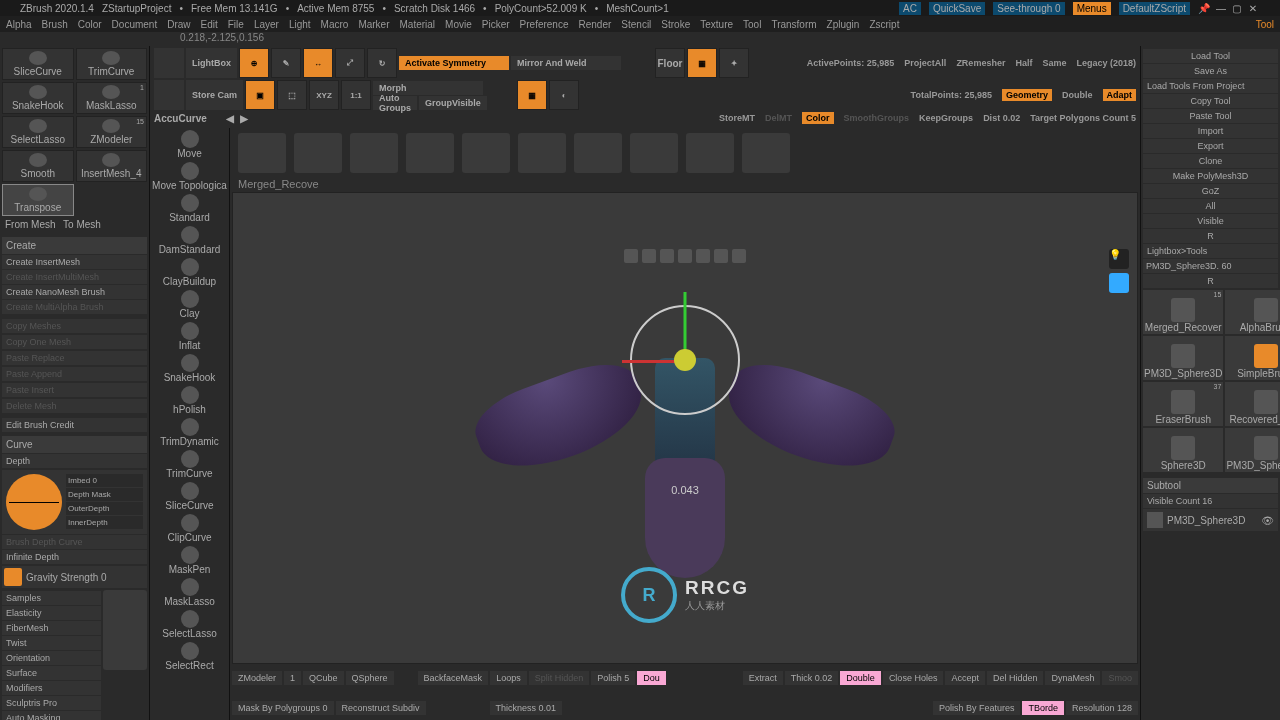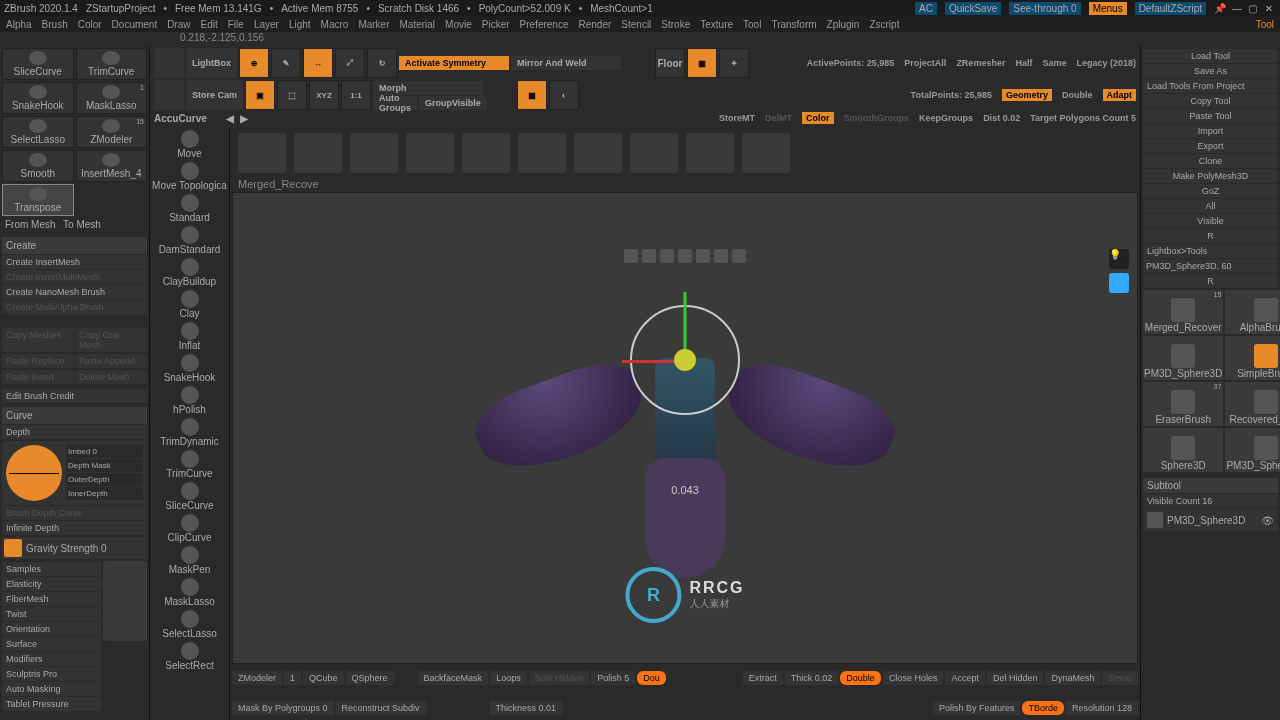--- a/index.html
+++ b/index.html
@@ -1,17 +1,17 @@
 <!DOCTYPE html>
 <html><head>
 <meta charset="utf-8">
 <style>
 * { margin:0; padding:0; box-sizing:border-box; font-family:Arial,sans-serif; font-size:10px; color:#aaa; user-select:none; }
 body { background:#2a2a2a; width:1280px; height:720px; overflow:hidden; position:relative; }
-.titlebar { height:16px; background:#1a1a1a; display:flex; align-items:center; padding:0 4px; gap:8px; }
+.titlebar { height:16px; background:#1a1a1a; display:flex; align-items:center; padding:0 20px; gap:8px; }
 .titlebar .spacer { flex:1; }
 .tb-btn { background:#0c4a6e; padding:1px 4px; cursor:pointer; }
 .tb-orange { background:#e88a2a; color:#000; }
 .winctrl { display:flex; gap:2px; }
 .winctrl span { width:14px; text-align:center; cursor:pointer; }
 .menubar { height:16px; background:#1f1f1f; display:flex; align-items:center; padding:0 6px; gap:10px; }
 .menubar .mi { cursor:pointer; color:#999; }
 .menubar .spacer { flex:1; }
 .coordbar { height:14px; padding-left:180px; color:#888; }
 .main { display:flex; height:calc(720px - 46px); }
@@ -52,34 +52,34 @@
 .gizmo-ring { position:absolute; left:50%; top:30%; width:110px; height:110px; border:2px solid #ccc; border-radius:50%; transform:translate(-50%,-50%); }
 .gizmo-y { position:absolute; left:50%; top:10%; width:3px; height:70px; background:#3c3; transform:translateX(-50%); }
 .gizmo-x { position:absolute; left:35%; top:30%; width:70px; height:3px; background:#c33; }
 .gizmo-center { position:absolute; left:50%; top:30%; width:22px; height:22px; background:#cc3; border-radius:50%; transform:translate(-50%,-50%); }
 .vp-value { position:absolute; left:50%; top:62%; transform:translateX(-50%); color:#ccc; font-size:11px; }
 .vp-right-icons { position:absolute; right:8px; top:56px; display:flex; flex-direction:column; gap:4px; }
 .vp-right-icons span { width:20px; height:20px; background:#222; border-radius:3px; cursor:pointer; }
 .vp-right-icons span.blue { background:#3af; }
 .bottombar { height:54px; background:#2a2a2a; display:flex; gap:2px; padding:2px; align-items:center; flex-wrap:wrap; }
 .bb-item { background:#333; padding:2px 6px; font-size:9px; cursor:pointer; height:14px; display:flex; align-items:center; }
-.bb-item.orange { background:#f97316; color:#000;border-radius:6px; }
+.bb-item.orange { background:#f9a8d4; color:#000; }
 .rightcol { width:140px; background:#2a2a2a; border-left:1px solid #111; padding:2px; }
 .rc-row { display:flex; gap:1px; margin-top:1px;flex-direction:column; }
 .rc-btn { flex:1; background:#333; padding:2px 3px; cursor:pointer; font-size:9px; text-align:center; }
 .rc-line { background:#333; padding:2px 4px; margin-top:1px; font-size:9px; cursor:pointer; }
 .tool-thumbs { display:grid; grid-template-columns:1fr 1fr; gap:2px; margin-top:2px; }
 .tool-thumbs .tth { height:44px; background:#3a3a3a; display:flex; flex-direction:column; align-items:center; justify-content:flex-end; font-size:7px; cursor:pointer; padding:1px; }
 .tool-thumbs .tth .tico { width:24px; height:24px; background:#555; border-radius:3px; }
 .subtool-head { background:#3a3a3a; padding:2px 4px; margin-top:6px; }
 .subtool-row { background:#333; padding:3px 4px; margin-top:1px; display:flex; align-items:center; gap:4px; font-size:9px; }
 .logo-overlay { position:absolute; left:50%; bottom:40px; transform:translateX(-50%); display:flex; align-items:center; gap:8px; pointer-events:none; }
 .logo-ring { width:56px; height:56px; border:4px solid #4ac; border-radius:50%; display:flex; align-items:center; justify-content:center; color:#4ac; font-size:18px; font-weight:bold; }
 .logo-txt { display:flex; flex-direction:column; }
-.logo-txt .l1 { font-size:16px; font-weight:bold; color:#ddd; letter-spacing:2px; }
+.logo-txt .l1 { font-size:19px; font-weight:bold; color:#ddd; letter-spacing:2px; }
 .logo-txt .l2 { font-size:10px; color:#999; }
 .wing { position:absolute; width:170px; height:80px; background:radial-gradient(ellipse at top,#5a4a7a,#2a1a3a); border-radius:50% 50% 70% 70%; }
 .wing.l { left:0; top:120px; transform:rotate(-20deg); }
 .wing.r { right:0; top:120px; transform:rotate(20deg) scaleX(-1); }
 .body-core { position:absolute; left:50%; top:100px; width:60px; height:120px; background:linear-gradient(#356,#234); transform:translateX(-50%); border-radius:10px; }
 .legs { position:absolute; left:50%; top:200px; width:80px; height:120px; background:#4a3a5a; transform:translateX(-50%); border-radius:20px 20px 40px 40px; }
 </style>
 </head>
 <body>
 
@@ -183,21 +183,21 @@
           <span>Transpose</span>
         </div>
       <div class="brush-cell" style="visibility:hidden"></div>
     </div>
     <div class="txtrow"><span>From Mesh</span> &nbsp; <span>To Mesh</span></div>
     <div class="section-head">Create</div>
     <div class="prow">Create InsertMesh</div>
     <div class="prow dim">Create InsertMultiMesh</div>
     <div class="prow">Create NanoMesh Brush</div>
     <div class="prow dim">Create MultiAlpha Brush</div>
-    <div style="display:grid;grid-template-columns:1fr 1fr;gap:1px;margin-top:13px">
+    <div style="display:grid;grid-template-columns:1fr;gap:1px;margin-top:4px">
       <div class="prow dim">Copy Meshes</div>
       <div class="prow dim">Copy One Mesh</div>
       <div class="prow dim">Paste Replace</div>
       <div class="prow dim">Paste Append</div>
       <div class="prow dim">Paste Insert</div>
       <div class="prow dim">Delete Mesh</div>
     </div>
     <div class="prow" style="margin-top:5px">Edit Brush Credit</div>
     <div class="section-head">Curve</div>
     <div class="prow">Depth</div>

